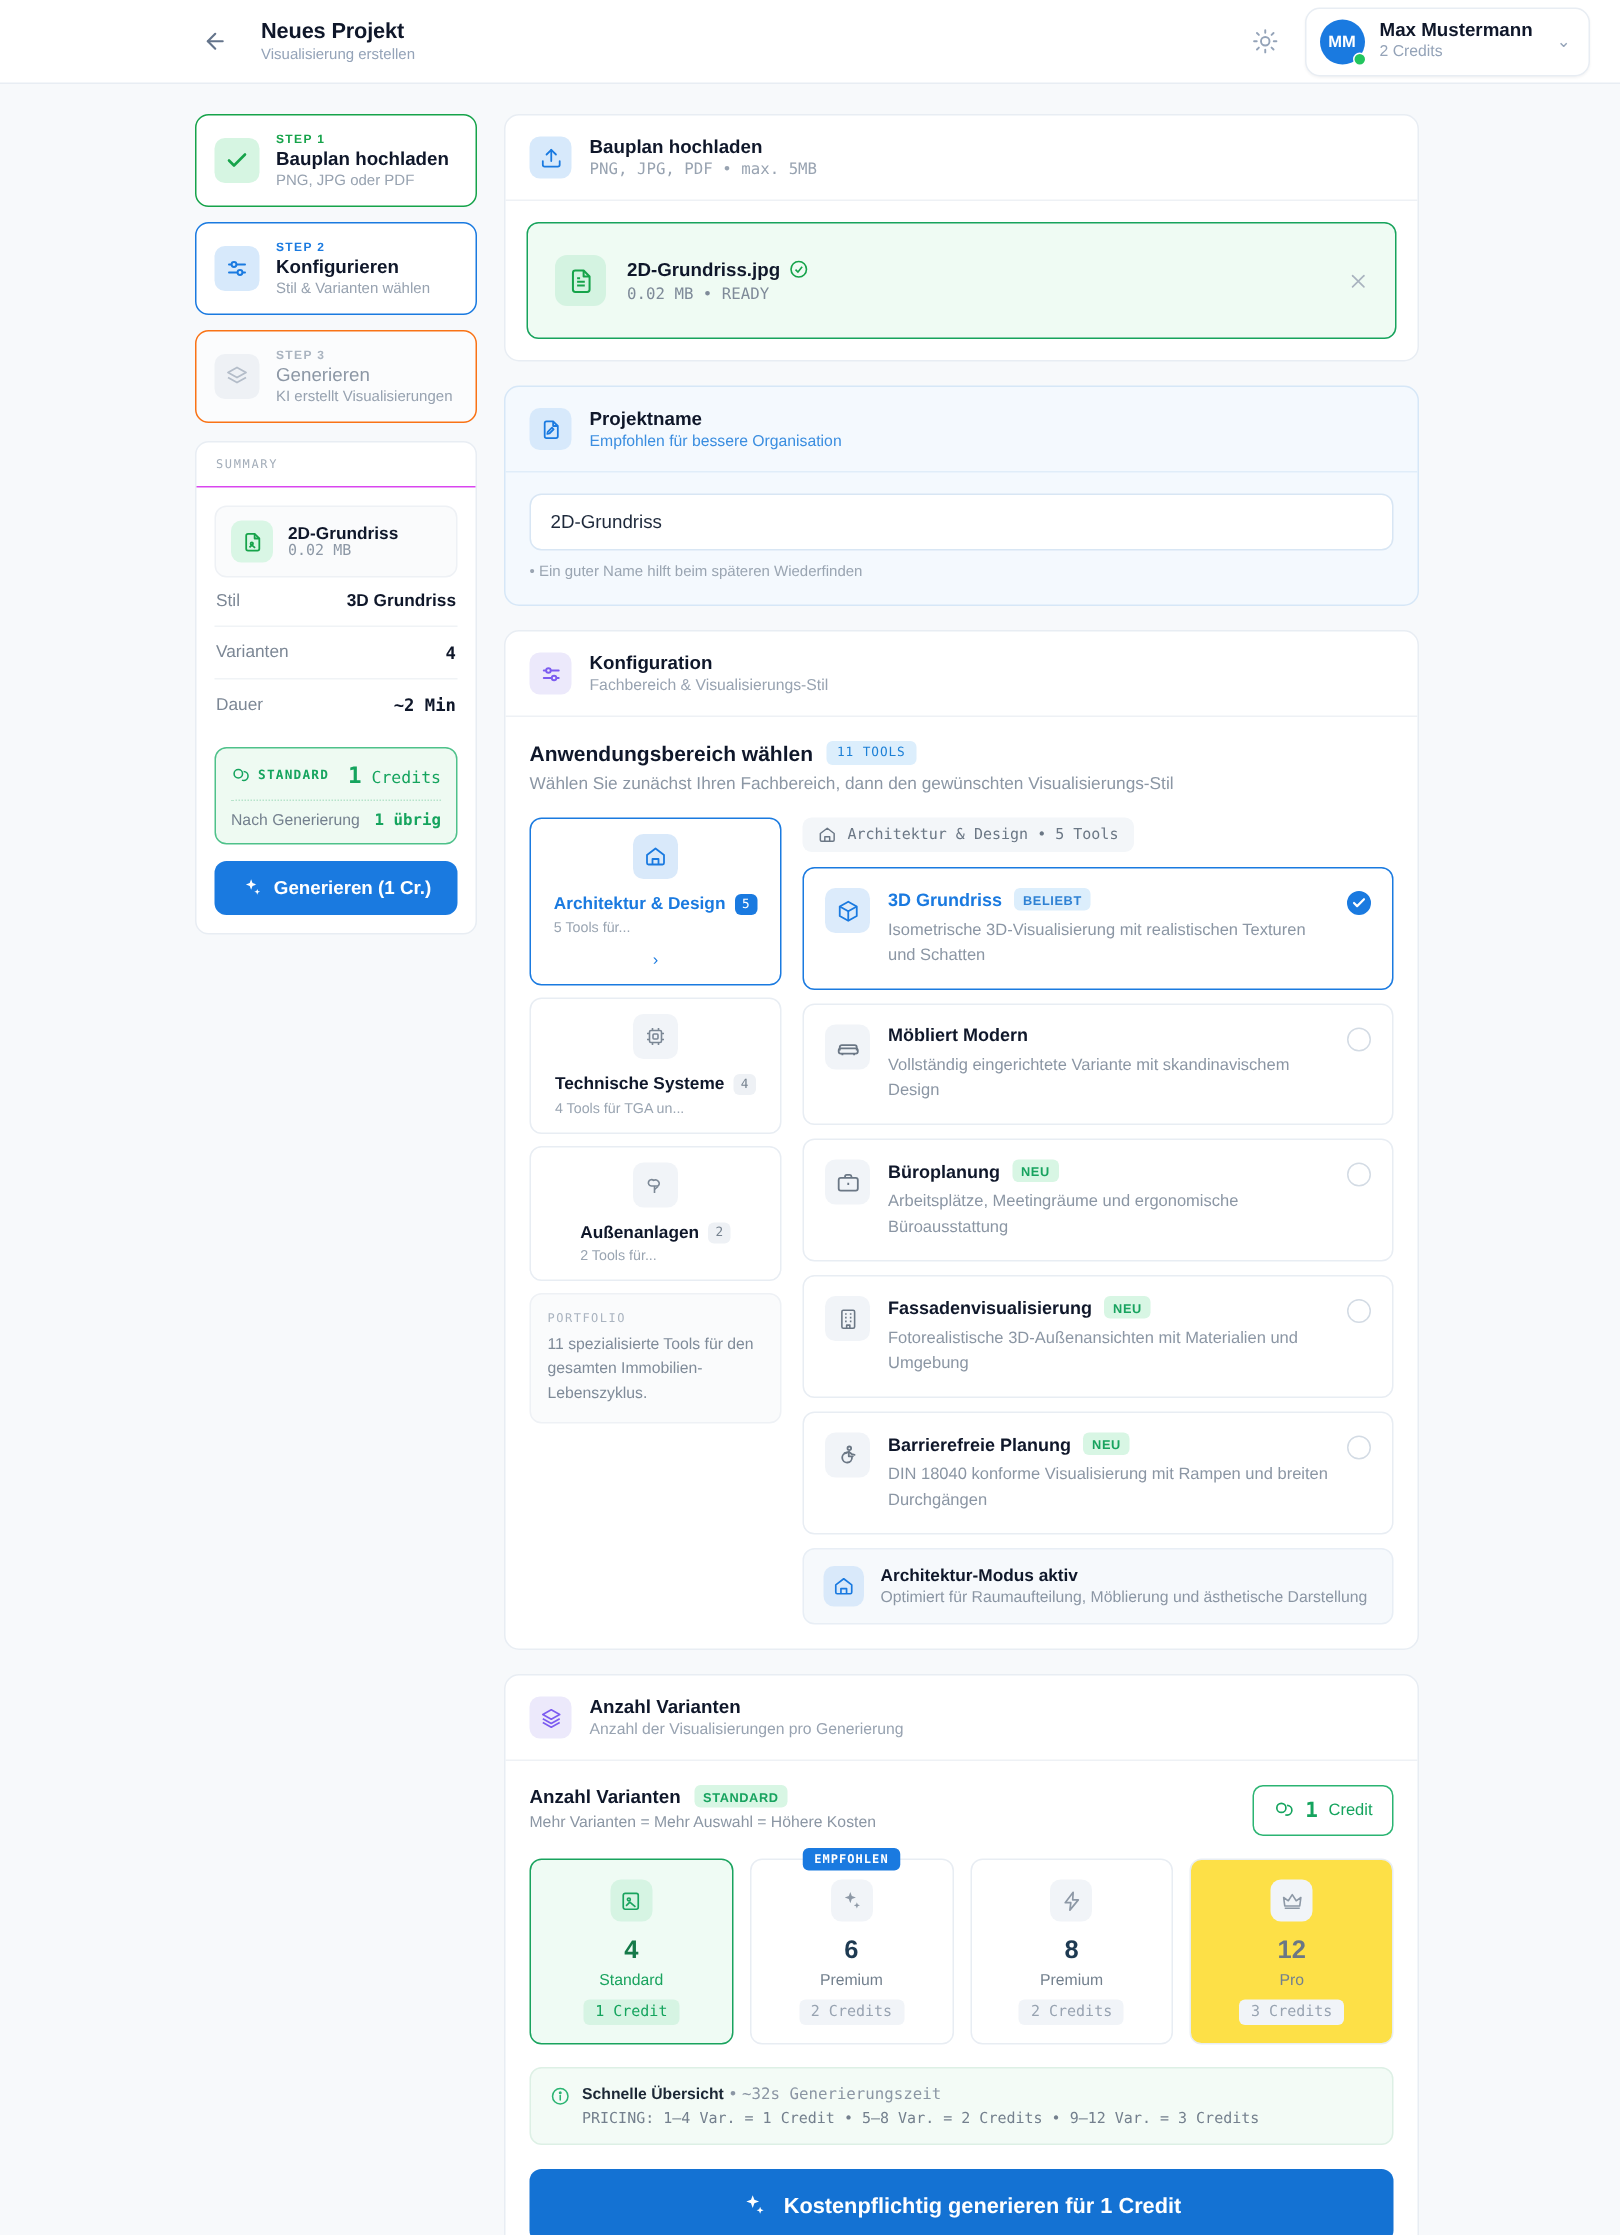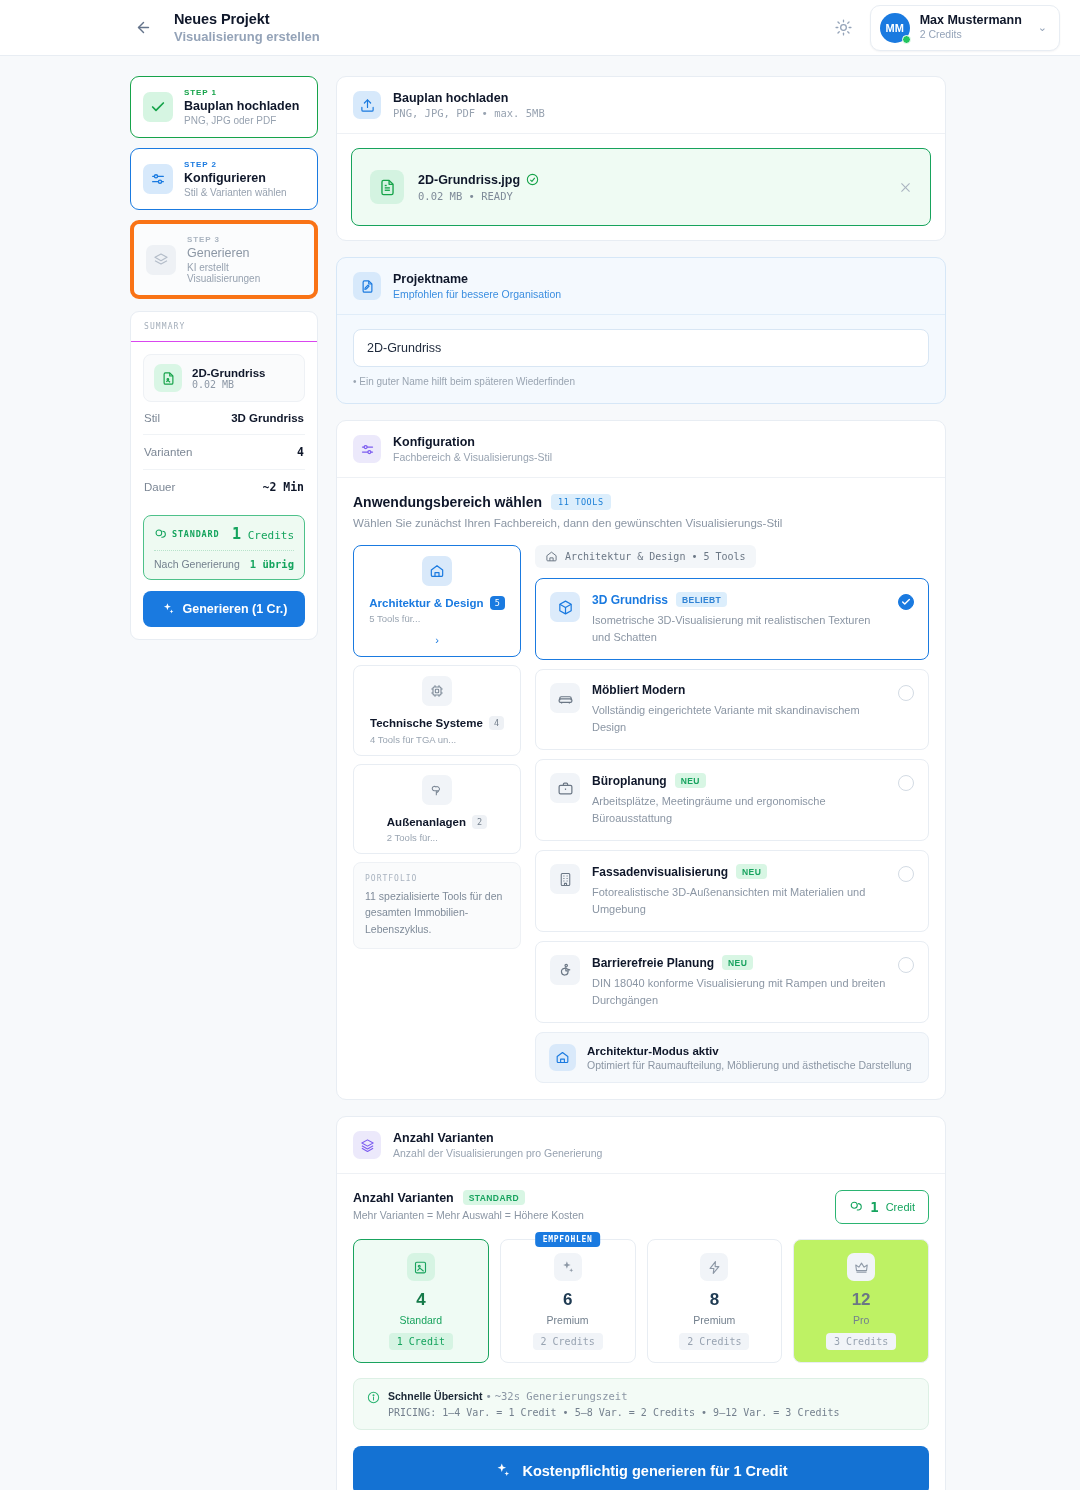--- a/index.html
+++ b/index.html
@@ -19,21 +19,21 @@
     display: flex; align-items: center;
     padding: 0 20px 0 130px;
     position: relative;
   }
   .back-btn {
     width: 26px; height: 26px; display: flex; align-items: center; justify-content: center;
     color: #64748b; font-size: 17px; cursor: pointer; flex: 0 0 auto;
   }
   .title-wrap { margin-left: 18px; }
   .title-wrap .t1 { font-size: 14.5px; font-weight: bold; color: #0f172a; letter-spacing: -0.1px;}
-  .title-wrap .t2 { font-size: 13px; color: #94a3b8; margin-top: 2px; font-weight: bold; }
+  .title-wrap .t2 { font-size: 10px; color: #94a3b8; margin-top: 2px; }
   .top-right { margin-left: auto; display: flex; align-items: center; gap: 16px; }
   .sun-icon { color: #94a3b8; width:20px; height:20px; display:flex;align-items:center;justify-content:center;cursor:pointer;}
   .user-chip {
     display: flex; align-items: center; gap: 10px;
     background: #fff; border: 1px solid #e8edf3; border-radius: 10px;
     padding: 7px 12px 7px 9px; box-shadow: 0 1px 2px rgba(16,24,40,.05);
     cursor: pointer;
   }
   .avatar {
     width: 30px; height: 30px; border-radius: 50%;
@@ -49,21 +49,21 @@
   .user-credits { font-size: 10.5px; color: #94a3b8; line-height: 1.3; }
   .chev { color: #94a3b8; font-size: 11px; margin-left: 6px; }
 
   
   .page { display: flex; padding: 20px 130px 0 130px; gap: 18px; align-items: flex-start; }
   .left { width: 188px; flex: 0 0 188px; }
   .right { width: 610px; flex: 0 0 610px; }
 
   
   .step {
-    background: #fff; border: 4px solid #f97316; border-radius: 9px;
+    background: #fff; border: 1px solid #f97316; border-radius: 9px;
     padding: 11px 12px; display: flex; gap: 11px; align-items: center;
     margin-bottom: 10px; cursor: pointer;
   }
   .step.done { border: 1.5px solid #16a34a; }
   .step.active { border: 1.5px solid #1a7ae0; }
   .step.idle { background: #fbfcfd; }
   .step-ic {
     width: 30px; height: 30px; border-radius: 7px;
     display: flex; align-items: center; justify-content: center; flex: 0 0 auto;
   }
@@ -205,21 +205,21 @@
     padding: 8px 13px; display: flex; align-items: center; gap: 7px; color: #15a45e;
   }
   .credchip b { font-size: 14px; }
   .credchip span { font-size: 11px; }
   .opts { display: flex; gap: 11px; margin-top: 15px; }
   .opt {
     flex: 1 1 0; border: 1px solid #e8edf3; background: #fff; border-radius: 8px;
     padding: 13px 0 12px; text-align: center; position: relative; cursor: pointer;
   }
   .opt.sel { border: 1.5px solid #19a35e; background: #effbf4; }
-  .opt.dim { background: #bef264; }
+  .opt.dim { background: #fde047; }
   .opt-ic { width: 28px; height: 28px; border-radius: 7px; background: #f1f4f8; color: #8d98a6; display: flex; align-items: center; justify-content: center; margin: 0 auto; }
   .opt.sel .opt-ic { background: #d6f4e3; color: #19a35e; }
   .opt-n { font-size: 17px; font-weight: bold; color: #1e3a52; margin-top: 9px; }
   .opt.sel .opt-n { color: #157a49; }
   .opt.dim .opt-n { color: #6b7785; }
   .opt-tier { font-size: 10.5px; color: #73808e; margin-top: 4px; }
   .opt.sel .opt-tier { color: #19a35e; }
   .opt-cost { font-size: 10px; margin-top: 7px; display: inline-block; padding: 3px 8px; border-radius: 4px; background: #f1f4f8; color: #98a3b1; }
   .opt.sel .opt-cost { background: #d6f4e3; color: #15a45e; }
   .ribbon {

